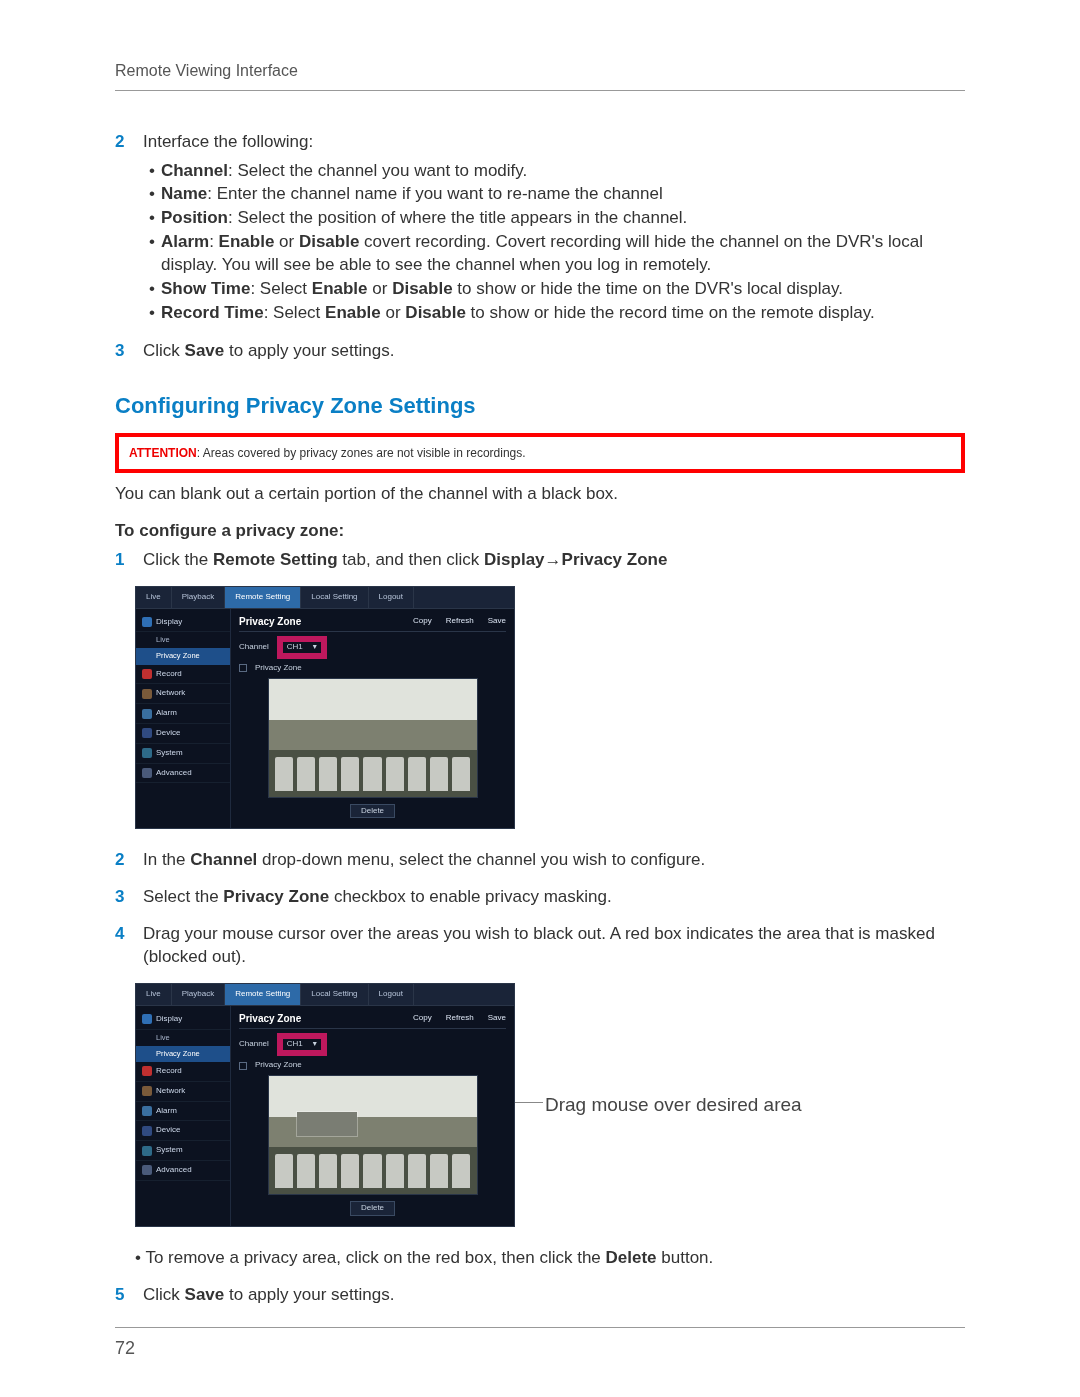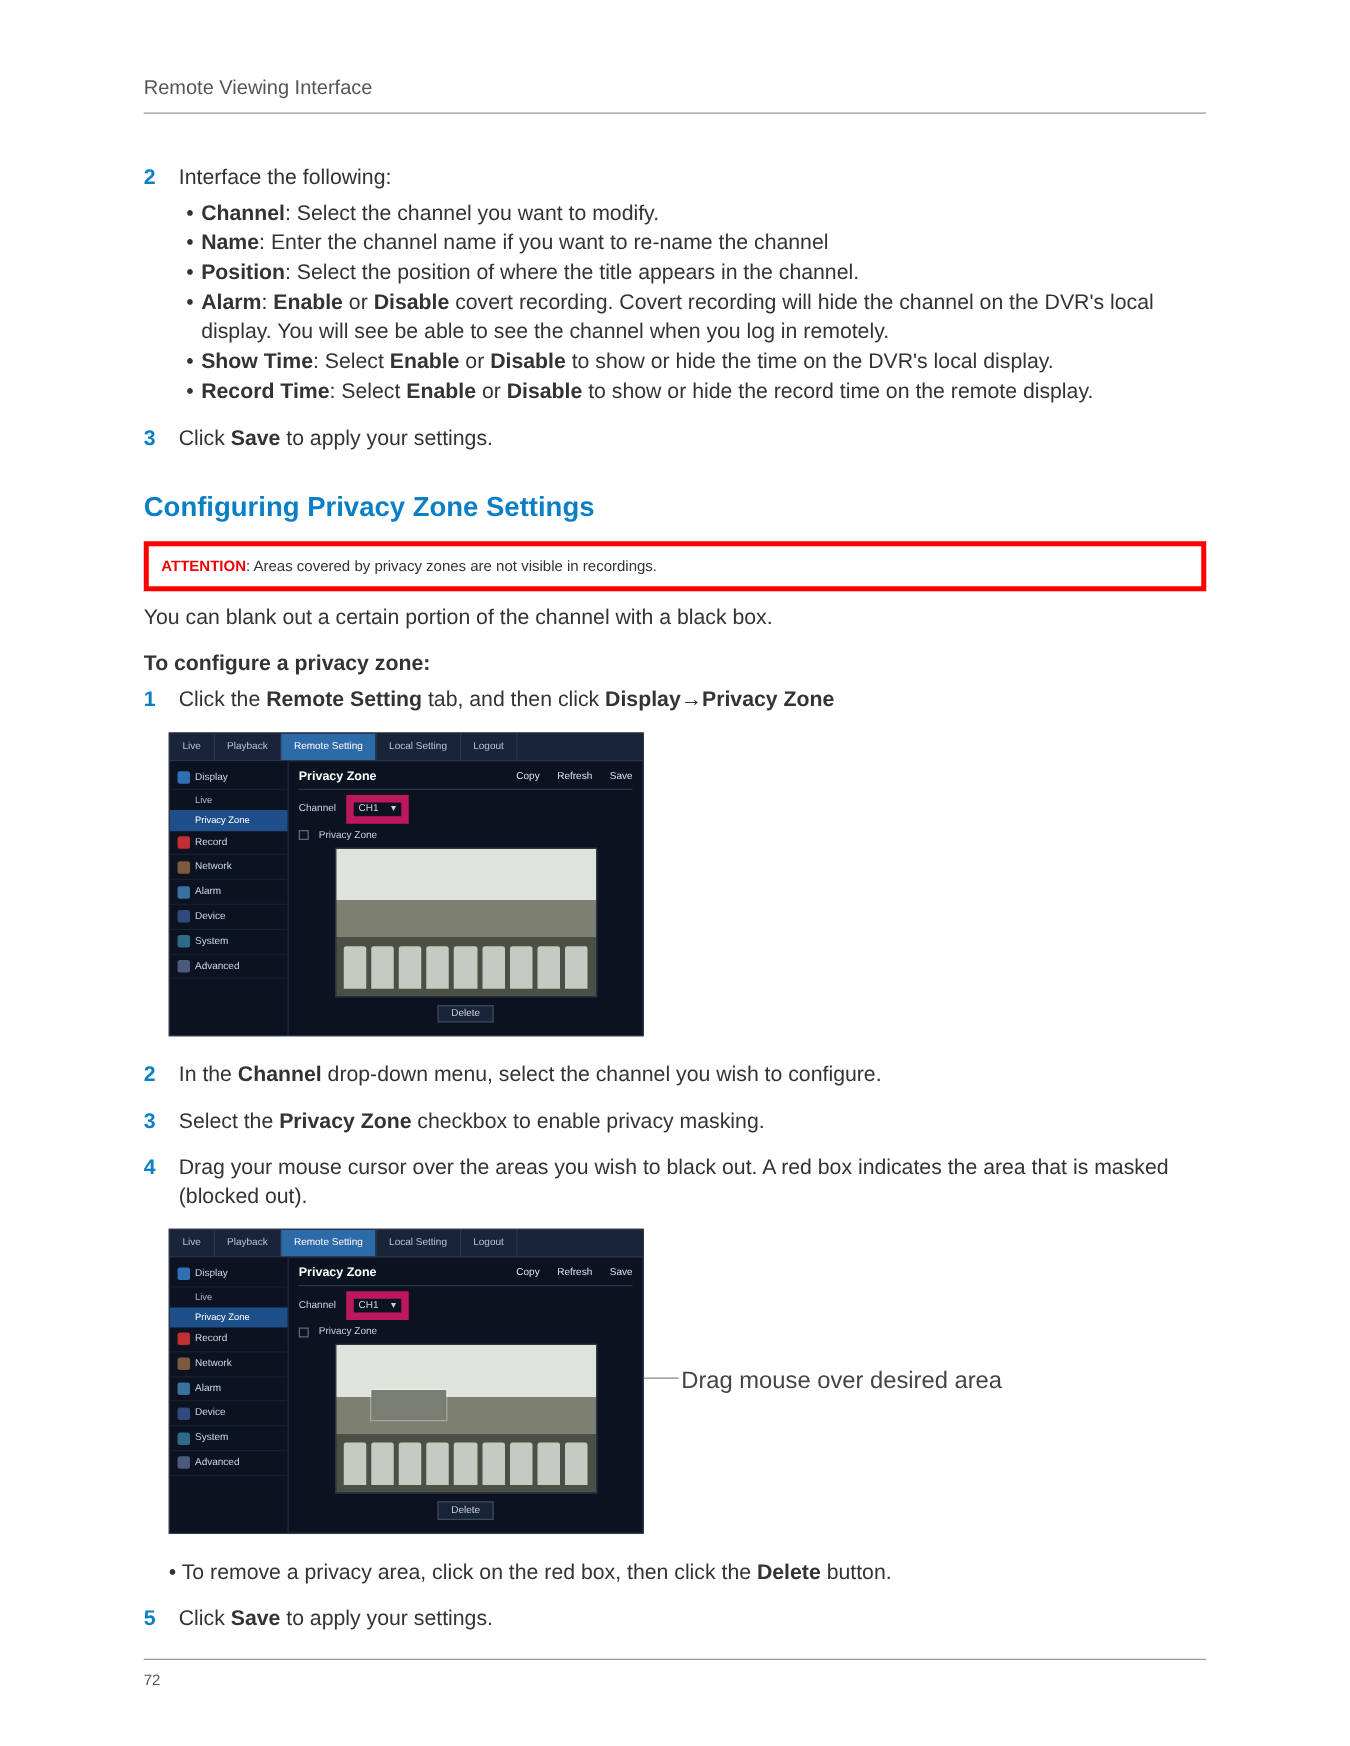--- a/index.html
+++ b/index.html
@@ -134,21 +134,21 @@
     position:relative;
   }
   .callout-line::before{
     content:""; position:absolute; left:-30px; top:10px; width:28px; height:1px; background:#888;
   }
 
   .footer {
     border-top: 1px solid #999;
     margin-top: 20px;
     padding-top: 8px;
-    font-size: 12px;
+    font-size: 18px;
     color:#555;
   }
 </style>
 </head>
 <body>
 
 <div class="page">
   <div class="header-title">Remote Viewing Interface</div>
 
   <div class="step">

